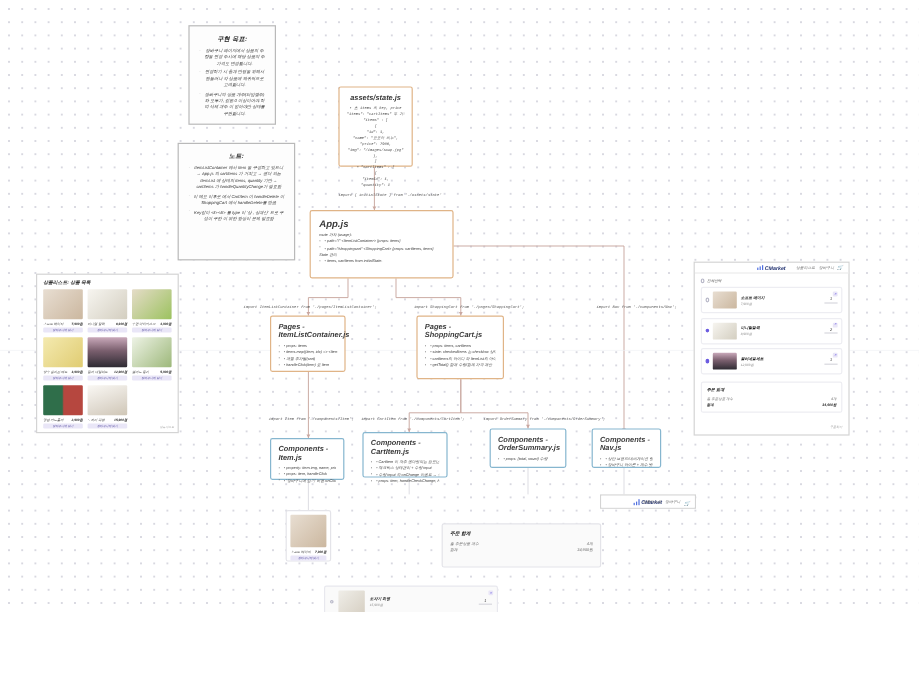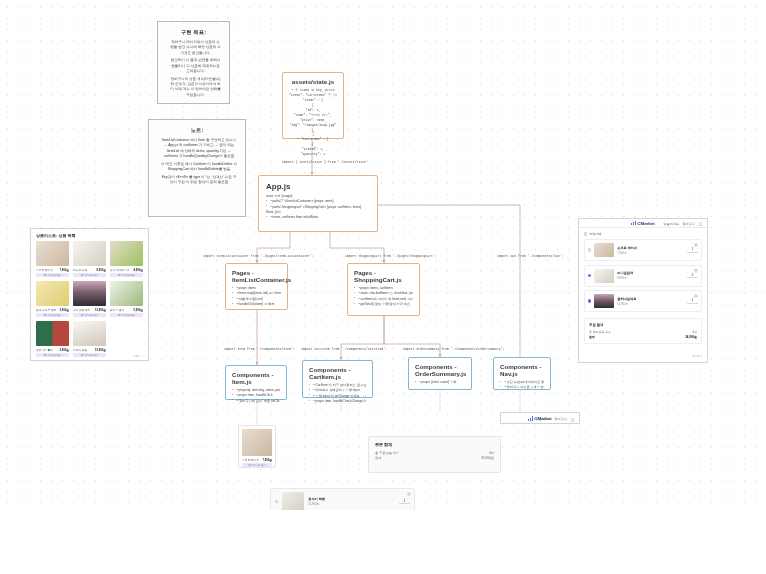--- a/index.html
+++ b/index.html
@@ -10,20 +10,21 @@
     background: #ffffff;
   }
   #canvas {
     position: relative;
     width: 766px; height: 510px;
     background-color: #ffffff;
     background-image: radial-gradient(circle, #d8d8e0 0.7px, transparent 0.8px);
     background-size: 11px 11px;
     background-position: 2px 2px;
     overflow: hidden;
+    font-style: italic;
   }
   .note {
     position: absolute;
     background: #fdfdfd;
     border: 1px solid #b9b9b9;
     padding: 7px 8px;
   }
   .note .note-title {
     text-align: center;
     font-weight: bold;

